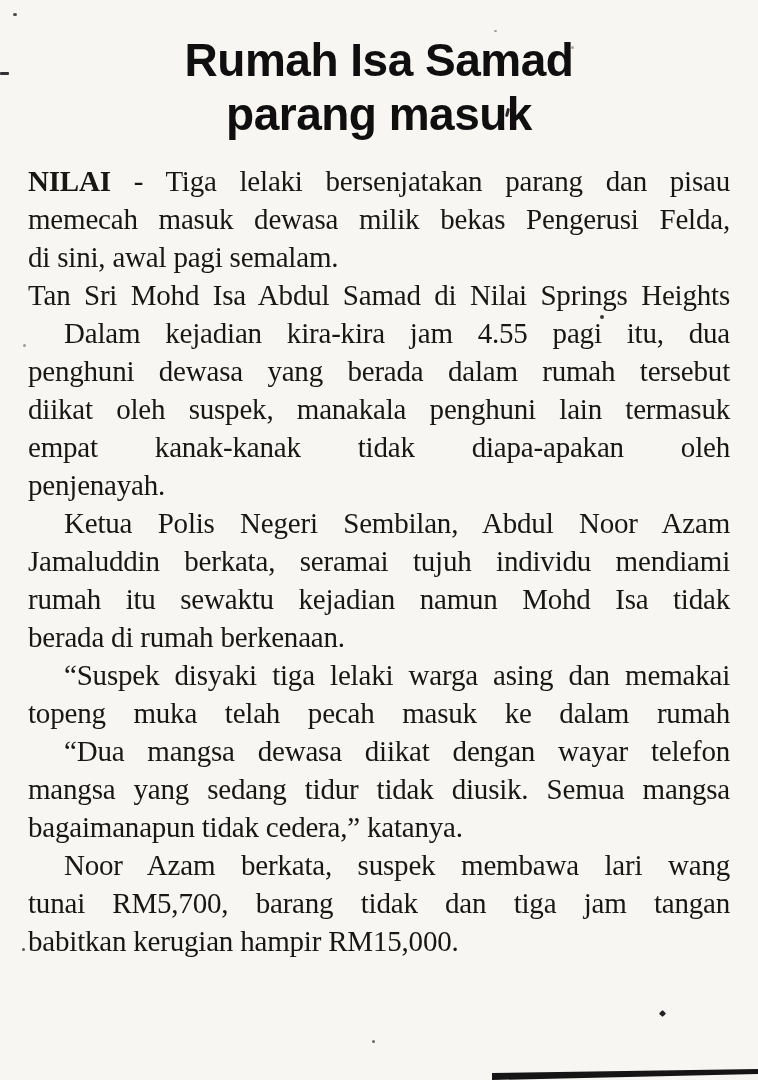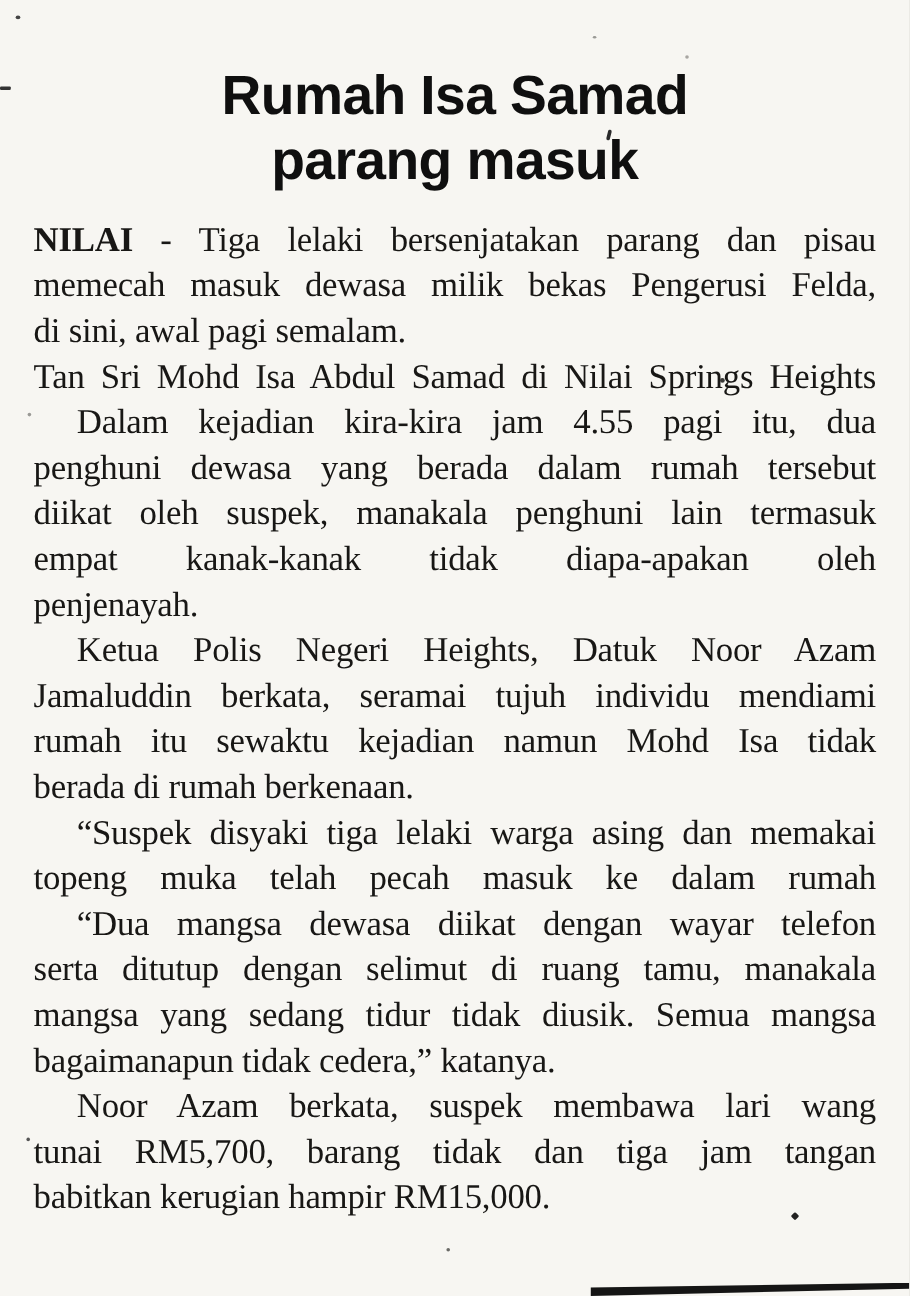--- a/index.html
+++ b/index.html
@@ -6,21 +6,21 @@
   body { background: #d8d6d2; font-family: "Liberation Serif", serif; }
 
   .page {
     position: relative;
     width: 758px;
     height: 1080px;
     margin: 0 auto;
     background: var(--paper, #f7f6f2);
     overflow: hidden;
     box-sizing: border-box;
-    padding-top: 52px;
+    padding-top: 33px;
   }
 
   
   .headline {
     margin: 0;
     text-align: center;
     font-family: "Liberation Sans", sans-serif;
     font-weight: 700;
     font-size: 46px;
     line-height: 54px;
@@ -87,32 +87,31 @@
         <div class="line"><span>Tan Sri Mohd Isa Abdul Samad di Nilai Springs Heights</span></div>
       </div>
       <div class="para indent">
         <div class="line"><span>Dalam kejadian kira-kira jam 4.55 pagi itu, dua</span></div>
         <div class="line"><span>penghuni dewasa yang berada dalam rumah tersebut</span></div>
         <div class="line"><span>diikat oleh suspek, manakala penghuni lain termasuk</span></div>
         <div class="line"><span>empat kanak-kanak tidak diapa-apakan oleh</span></div>
         <div class="line last"><span>penjenayah.</span></div>
       </div>
       <div class="para indent">
-        <div class="line"><span>Ketua Polis Negeri Heights, Datuk Noor Azam</span></div>
+        <div class="line"><span>Ketua Polis Negeri Sembilan, Abdul Noor Azam</span></div>
         <div class="line"><span>Jamaluddin berkata, seramai tujuh individu mendiami</span></div>
         <div class="line"><span>rumah itu sewaktu kejadian namun Mohd Isa tidak</span></div>
         <div class="line last"><span>berada di rumah berkenaan.</span></div>
       </div>
       <div class="para indent">
         <div class="line"><span>“Suspek disyaki tiga lelaki warga asing dan memakai</span></div>
         <div class="line"><span>topeng muka telah pecah masuk ke dalam rumah</span></div>
       </div>
       <div class="para indent">
         <div class="line"><span>“Dua mangsa dewasa diikat dengan wayar telefon</span></div>
-        <div class="line"><span>serta ditutup dengan selimut di ruang tamu, manakala</span></div>
         <div class="line"><span>mangsa yang sedang tidur tidak diusik. Semua mangsa</span></div>
         <div class="line last"><span>bagaimanapun tidak cedera,” katanya.</span></div>
       </div>
       <div class="para indent">
         <div class="line"><span>Noor Azam berkata, suspek membawa lari wang</span></div>
         <div class="line"><span>tunai RM5,700, barang tidak dan tiga jam tangan</span></div>
         <div class="line last"><span>babitkan kerugian hampir RM15,000.</span></div>
       </div>
     </div>
 

